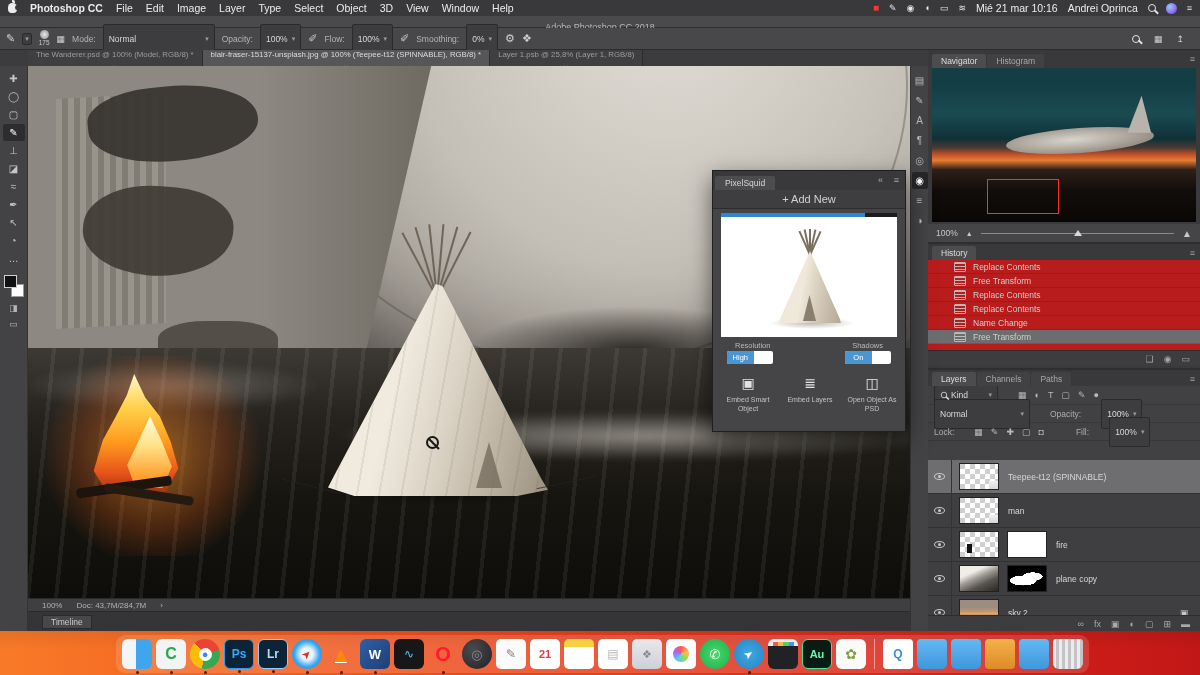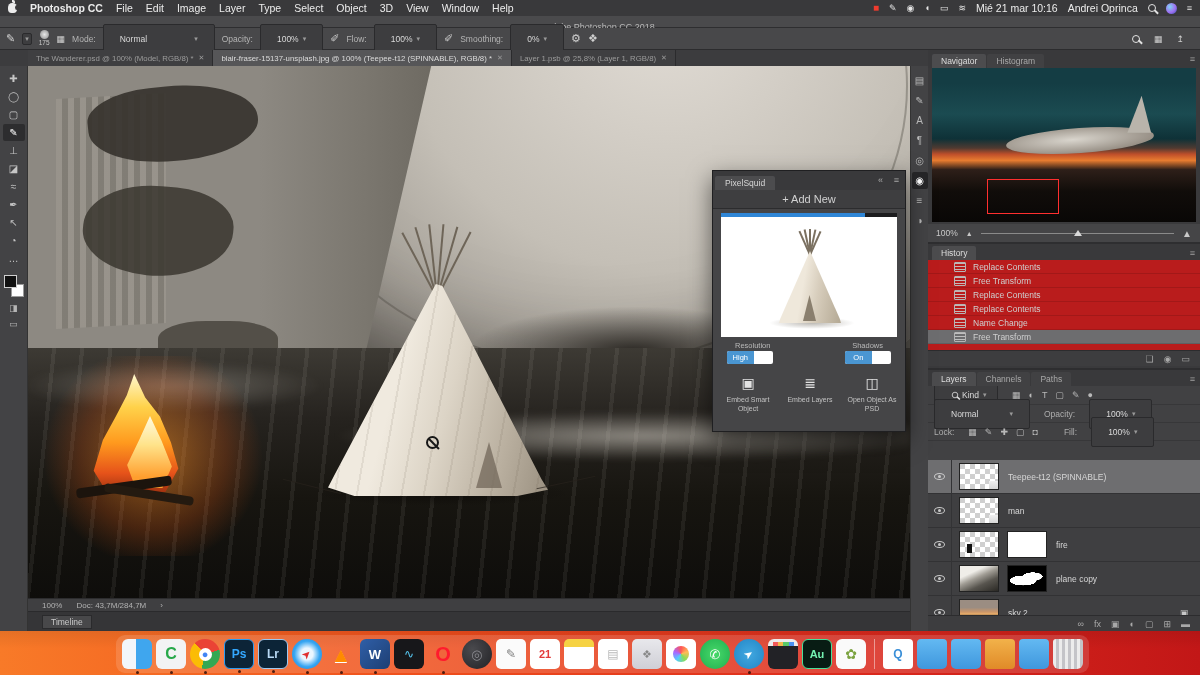--- a/index.html
+++ b/index.html
@@ -22,30 +22,30 @@
   .siri { width:11px; height:11px; border-radius:50%; background:radial-gradient(circle at 35% 35%, #7fd4f2, #9f6ff2 55%, #2a4fa8); }
 
   
   #titlebar { position:absolute; left:0; top:16px; width:1200px; height:12px; background:#4a4a4c; border-bottom:1px solid #2e2e30; text-align:center; }
   #titlebar span { color:#b9b9b9; font-size:9px; line-height:12px; }
 
   
   #optionsbar { position:absolute; left:0; top:28px; width:1200px; height:22px; background:#48484a; border-bottom:1px solid #2c2c2e; display:flex; align-items:center; padding:0 6px; gap:7px; }
   .ob-ic { color:#cfcfcf; font-size:11px; }
   .ob-label { color:#b4b4b4; font-size:8.5px; white-space:nowrap; }
-  .field { background:#3d3d3f; border:1px solid #2a2a2c; border-radius:2px; color:#d9d9d9; font-size:8.5px; padding:1px 16px; display:flex; align-items:center; gap:4px; height:30px; }
+  .field { background:#3d3d3f; border:1px solid #2a2a2c; border-radius:2px; color:#d9d9d9; font-size:8.5px; padding:1px 5px; display:flex; align-items:center; gap:4px; height:30px; }
   .field .car { color:#9a9a9a; font-size:7px; }
   .brush-preview { display:flex; flex-direction:column; align-items:center; line-height:1; }
   .brush-preview .dot { width:9px; height:9px; border-radius:50%; background:radial-gradient(circle,#e8e8e8,#888); }
   .brush-preview .num { color:#c9c9c9; font-size:6.5px; margin-top:1px; }
   #ob-right { margin-left:auto; display:flex; align-items:center; gap:14px; padding-right:10px; }
 
   
   #tabbar { position:absolute; left:28px; top:50px; width:882px; height:16px; background:#3c3c3e; display:flex; }
-  .doc-tab { height:16px; display:flex; align-items:center; gap:5px; padding:0 8px; background:#3f3f41; border-right:1px solid #2b2b2d; color:#9c9c9c; font-size:7.8px; white-space:nowrap; overflow:hidden; }
+  .doc-tab { height:16px; display:flex; align-items:center; gap:5px; padding:0 8px; background:#3f3f41; border-right:1px solid #2b2b2d; color:#9c9c9c; font-size:7.8px; white-space:nowrap; overflow:hidden;flex-direction:column; }
   .doc-tab.active { background:#565658; color:#dcdcdc; }
   .doc-tab .x { font-size:7px; color:#9a9a9a; }
   #tabbar-corner { position:absolute; left:0; top:50px; width:28px; height:16px; background:#3c3c3e; }
   #tabbar-right { position:absolute; left:910px; top:50px; width:290px; height:16px; background:#3c3c3e; }
 
   
   #toolbar { position:absolute; left:0; top:66px; width:28px; height:565px; background:#434345; border-right:1px solid #333; display:flex; flex-direction:column; align-items:center; padding-top:4px; }
   .tool { width:22px; height:17px; display:flex; align-items:center; justify-content:center; color:#c6c6c6; font-size:10px; border-radius:2px; }
   .tool.active { background:#2d2d2f; color:#fff; }
   #swatches { position:relative; width:20px; height:22px; margin-top:8px; }
@@ -134,21 +134,21 @@
   #history { position:absolute; left:0; top:192px; width:272px; height:124px; background:#b91c1c; border-top:2px solid #2e2e30; }
   .hist-items { position:absolute; left:0; top:16px; width:272px; }
   .hist-row { display:flex; align-items:center; gap:7px; height:14px; padding-left:26px; border-bottom:1px solid rgba(0,0,0,.12); }
   .hist-row.selected { background:#6d6d6f; }
   .hist-ic { width:12px; height:10px; border:1px solid #b5b5b5; border-radius:1px; background:repeating-linear-gradient(180deg, rgba(200,200,200,.9) 0 1px, transparent 1px 3px); }
   .hist-label { color:#cfcfcf; font-size:8.5px; }
   .panel-footer { position:absolute; left:0; bottom:0; width:100%; height:16px; background:#3d3d3f; border-top:1px solid #2c2c2e; display:flex; align-items:center; justify-content:flex-end; gap:10px; padding-right:10px; }
   .pf-ic { color:#a9a9a9; font-size:9px; }
 
   #layers { position:absolute; left:0; top:318px; width:272px; height:263px; background:#414143; border-top:2px solid #2e2e30; }
-  .lay-row { display:flex; align-items:center; gap:14px; height:18px; padding:0 6px; border-bottom:1px solid rgba(0,0,0,.15); }
+  .lay-row { display:flex; align-items:center; gap:20px; height:18px; padding:0 6px; border-bottom:1px solid rgba(0,0,0,.15); }
   .lay-row .glyphs { display:flex; gap:8px; color:#b9b9b9; font-size:9px; align-items:center; }
   .llabel { color:#adadad; font-size:8.5px; }
   #layer-list { position:absolute; left:0; top:90px; width:272px; height:157px; overflow:hidden; background:#3f3f41; }
   .layer-row { display:flex; align-items:center; height:34px; border-bottom:1px solid #323234; }
   .layer-row.selected { background:#6e6e70; }
   .eye-cell { width:24px; height:34px; display:flex; align-items:center; justify-content:center; border-right:1px solid #333335; }
   .eye { width:11px; height:7px; border:1px solid #c9c9c9; border-radius:50%; position:relative; }
   .eye::after { content:''; position:absolute; left:3px; top:1px; width:3px; height:3px; border-radius:50%; background:#c9c9c9; }
   .lthumb { width:40px; height:27px; margin-left:7px; border:1px solid #222; background:#888; flex:0 0 auto; }
   .lmask { display:none; width:40px; height:27px; margin-left:8px; border:1px solid #222; flex:0 0 auto; }

